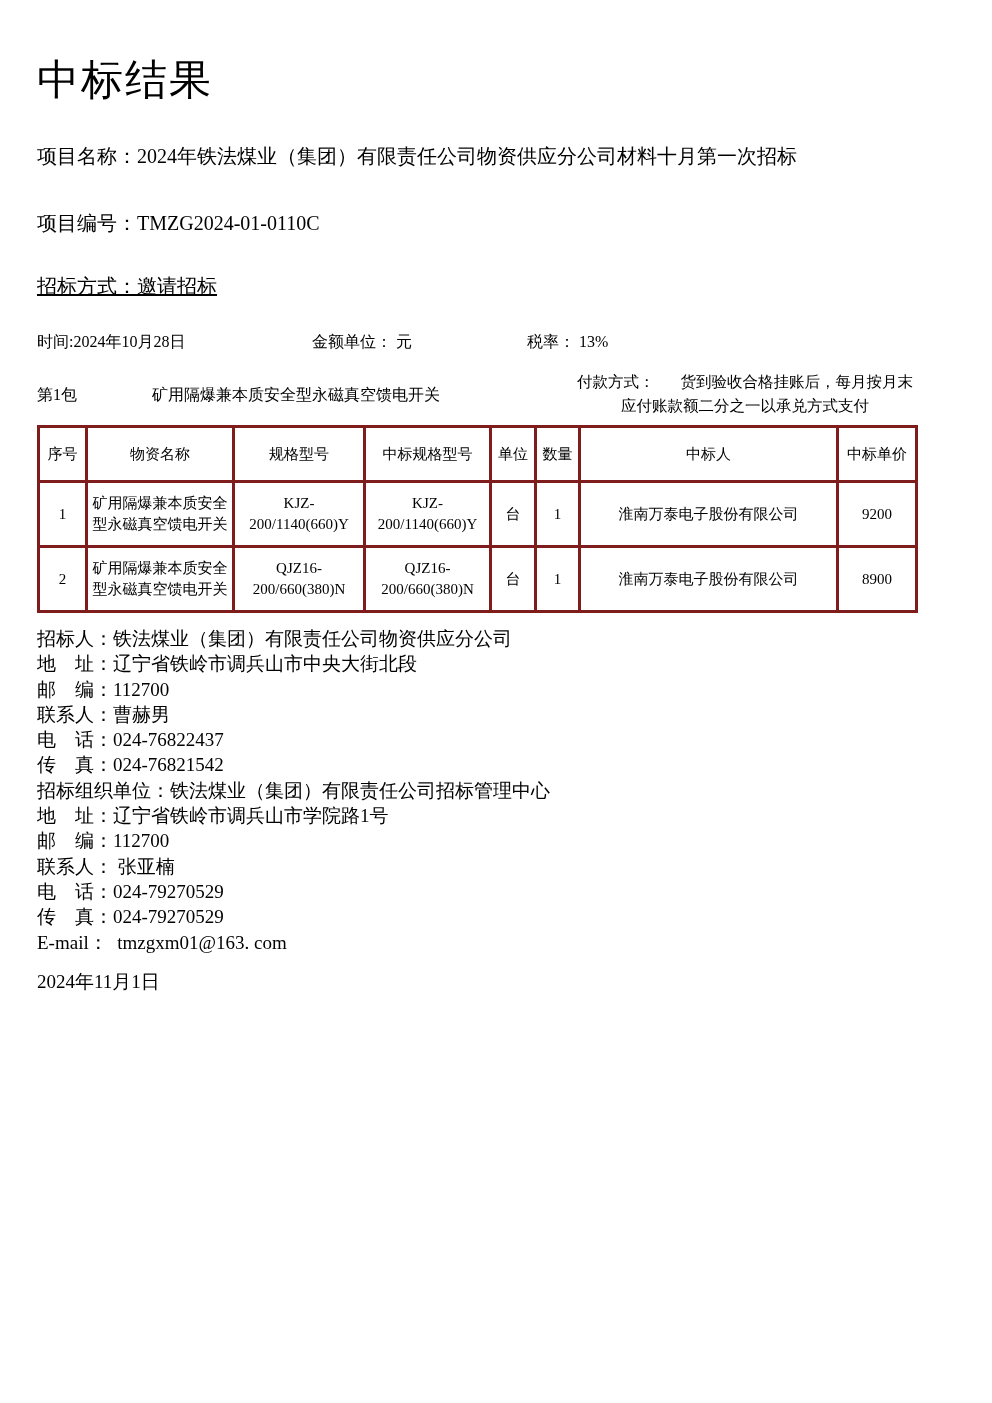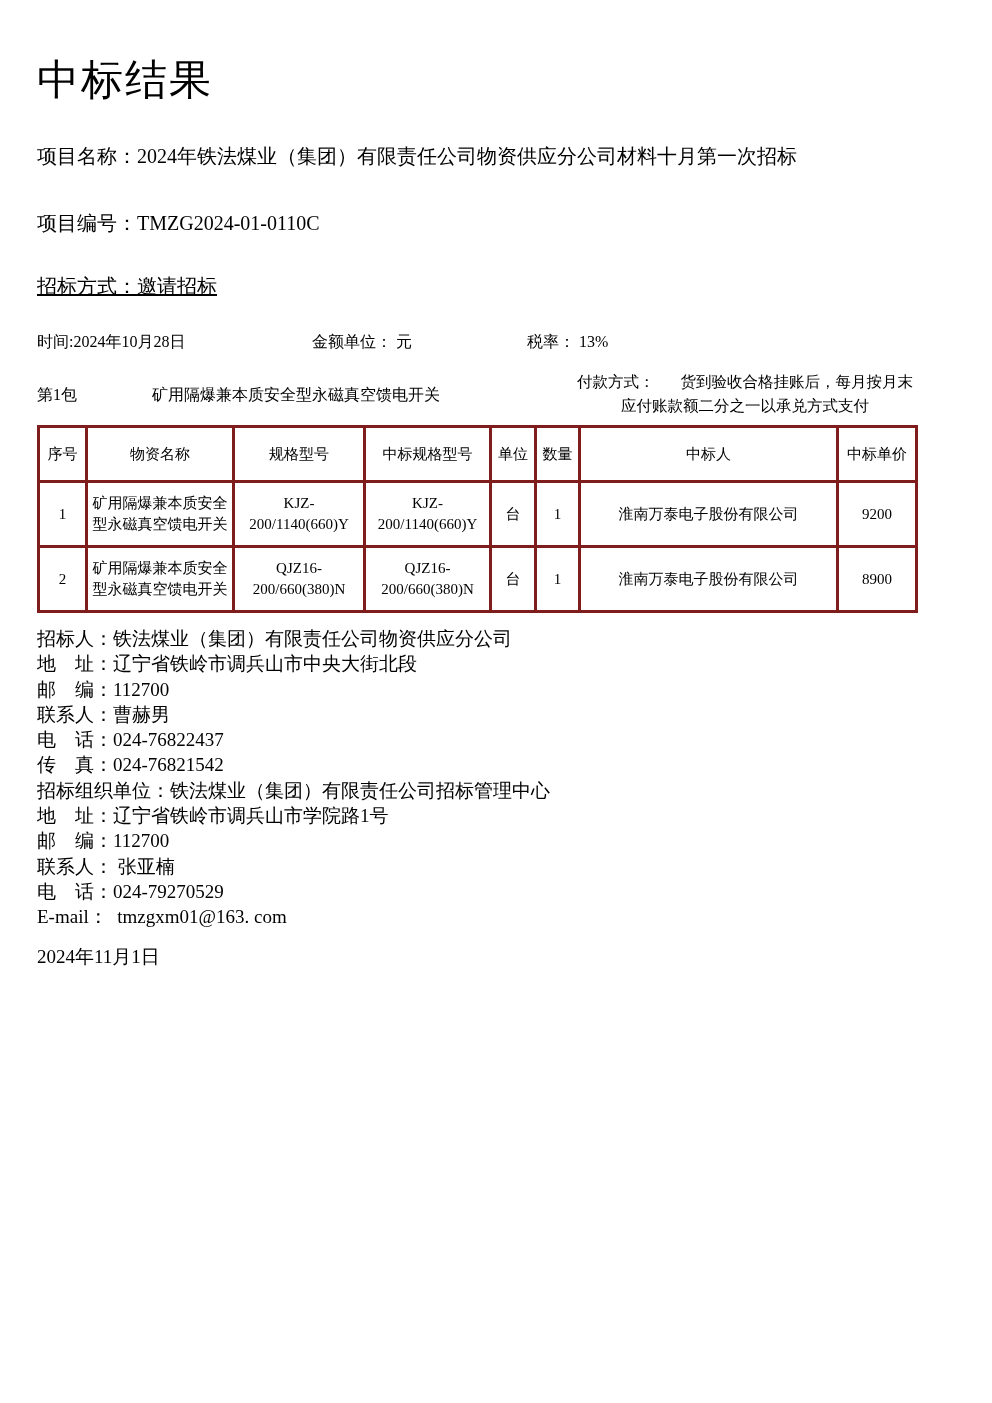--- a/index.html
+++ b/index.html
@@ -176,18 +176,19 @@
     <div class="contact-line">地　址：辽宁省铁岭市调兵山市中央大街北段</div>
     <div class="contact-line">邮　编：112700</div>
     <div class="contact-line">联系人：曹赫男</div>
     <div class="contact-line">电　话：024-76822437</div>
     <div class="contact-line">传　真：024-76821542</div>
     <div class="contact-line">招标组织单位：铁法煤业（集团）有限责任公司招标管理中心</div>
     <div class="contact-line">地　址：辽宁省铁岭市调兵山市学院路1号</div>
     <div class="contact-line">邮　编：112700</div>
     <div class="contact-line">联系人： 张亚楠</div>
     <div class="contact-line">电　话：024-79270529</div>
+    <div class="contact-line">传　真：024-79270529</div>
     <div class="contact-line">E-mail：  tmzgxm01@163. com</div>
   </div>
 
   <div class="doc-date">2024年11月1日</div>
 
 </div>
 
 </body></html>

